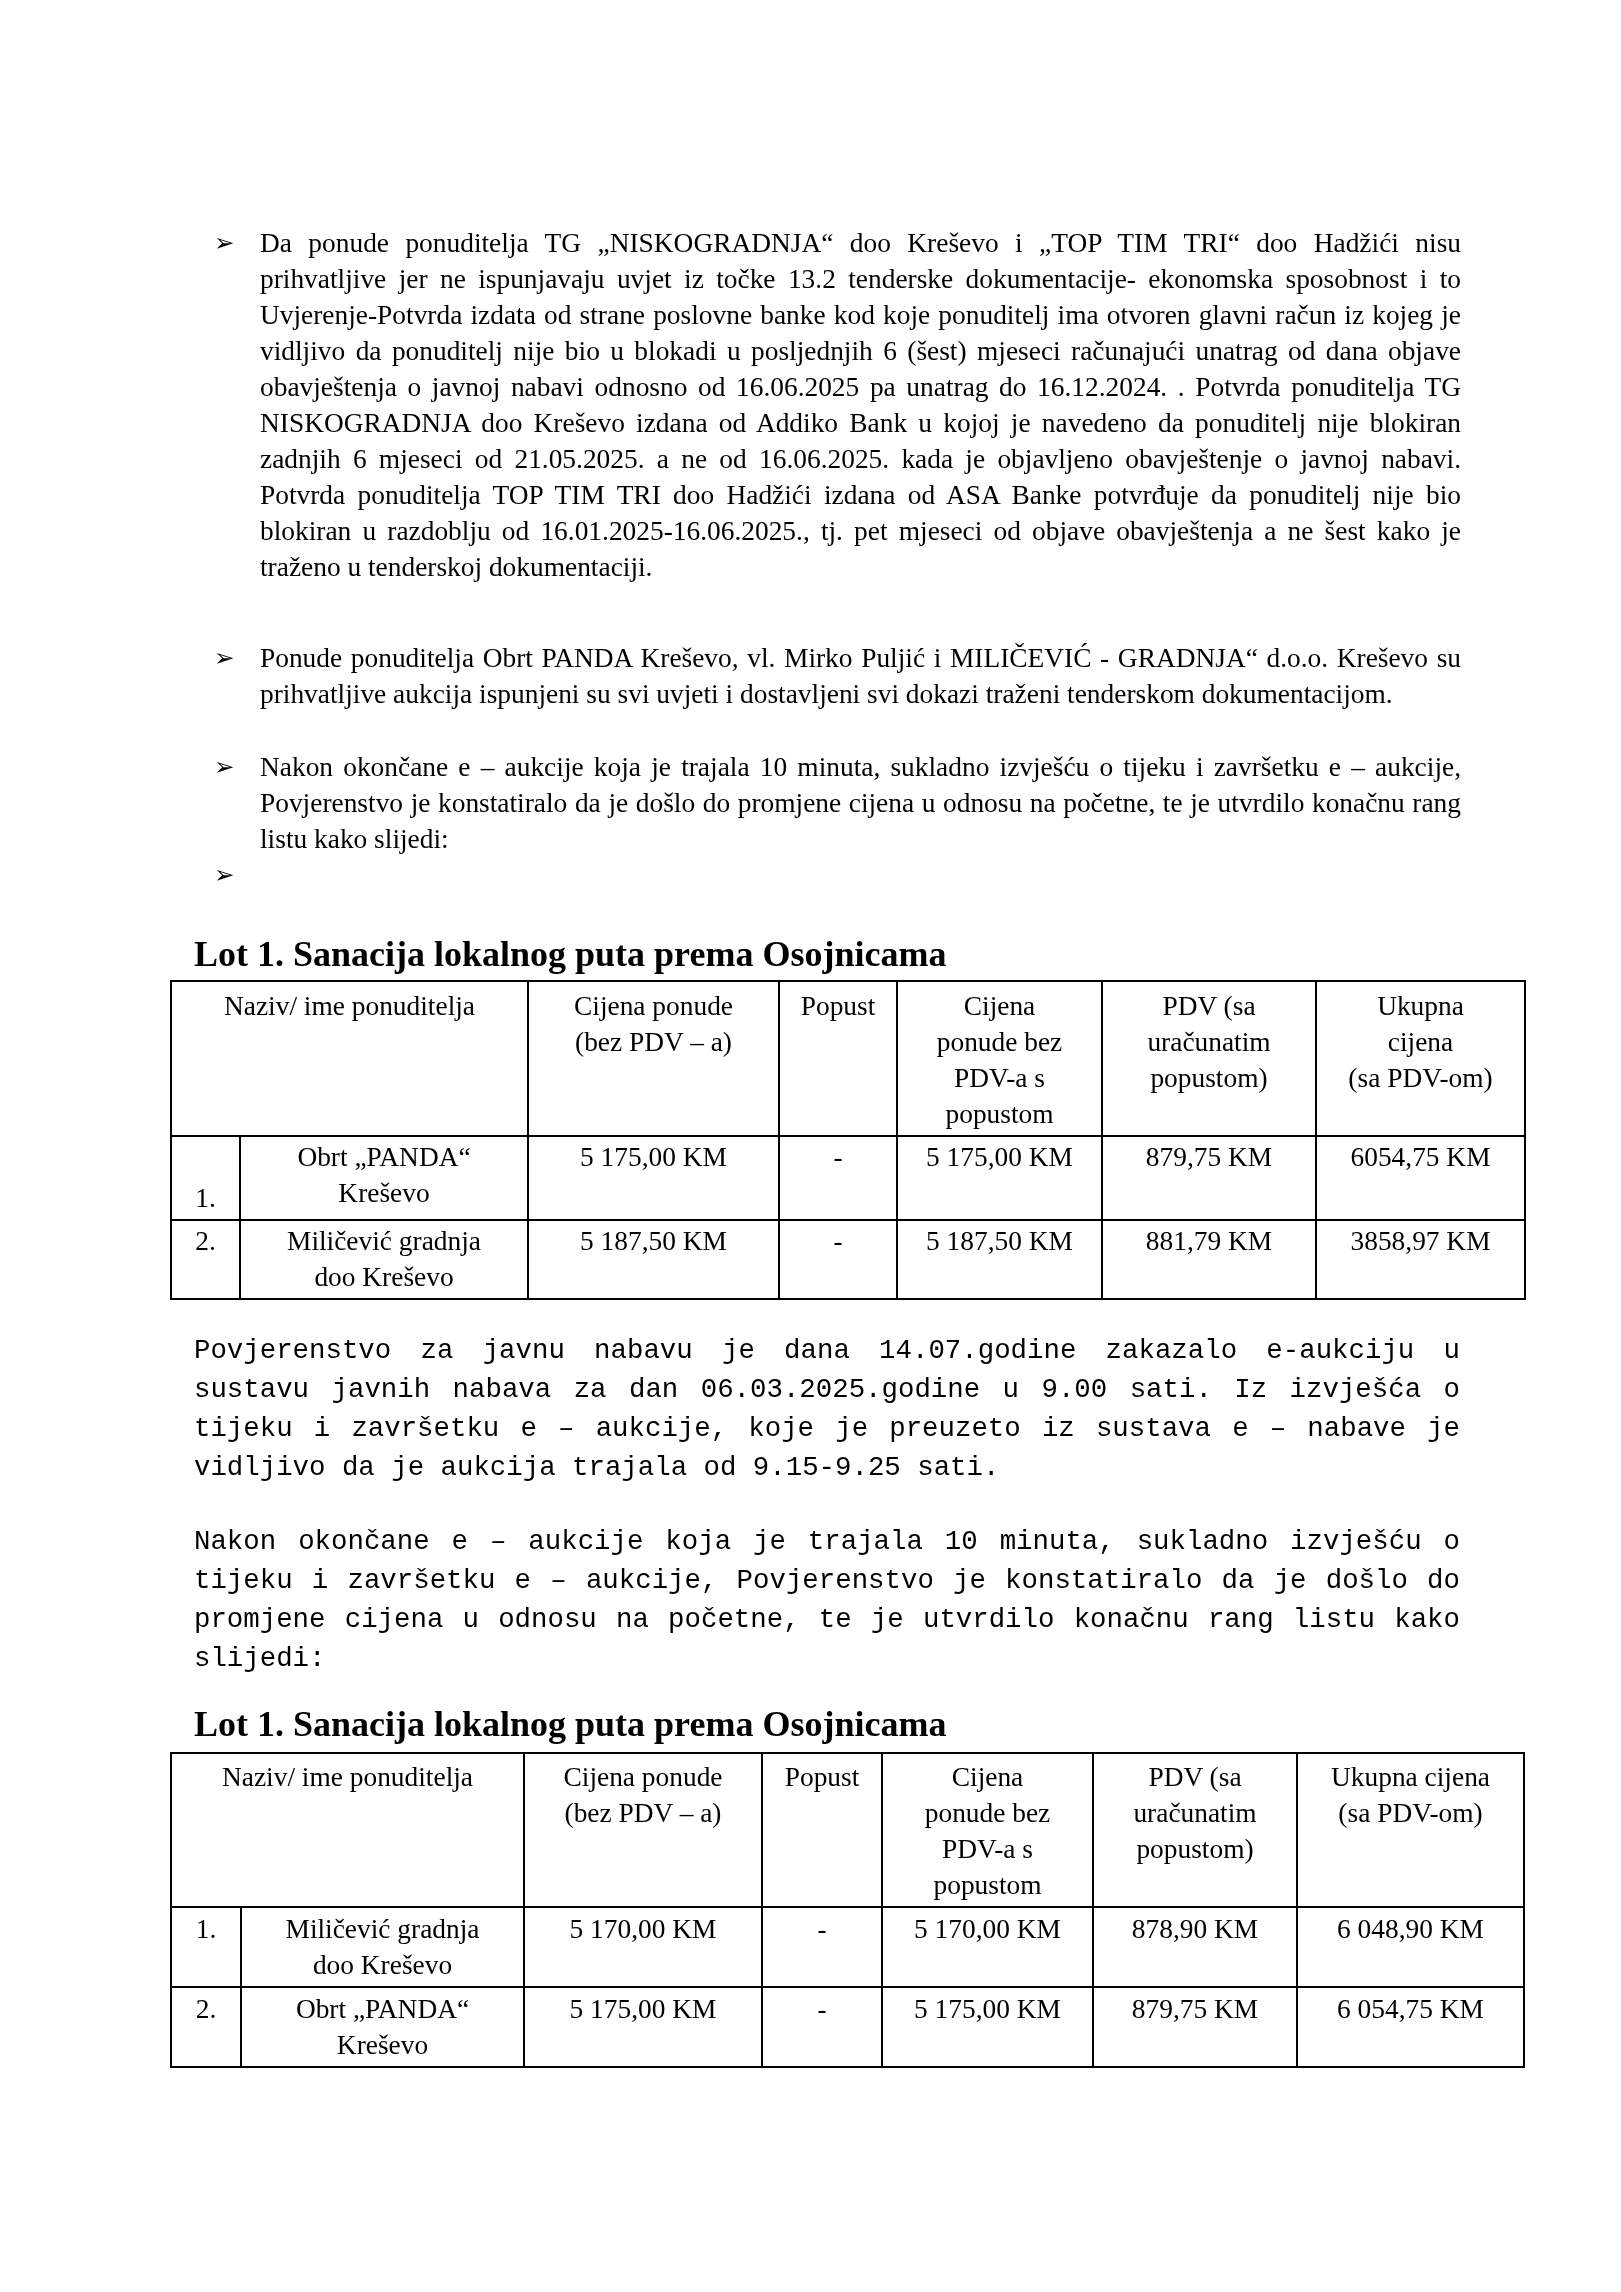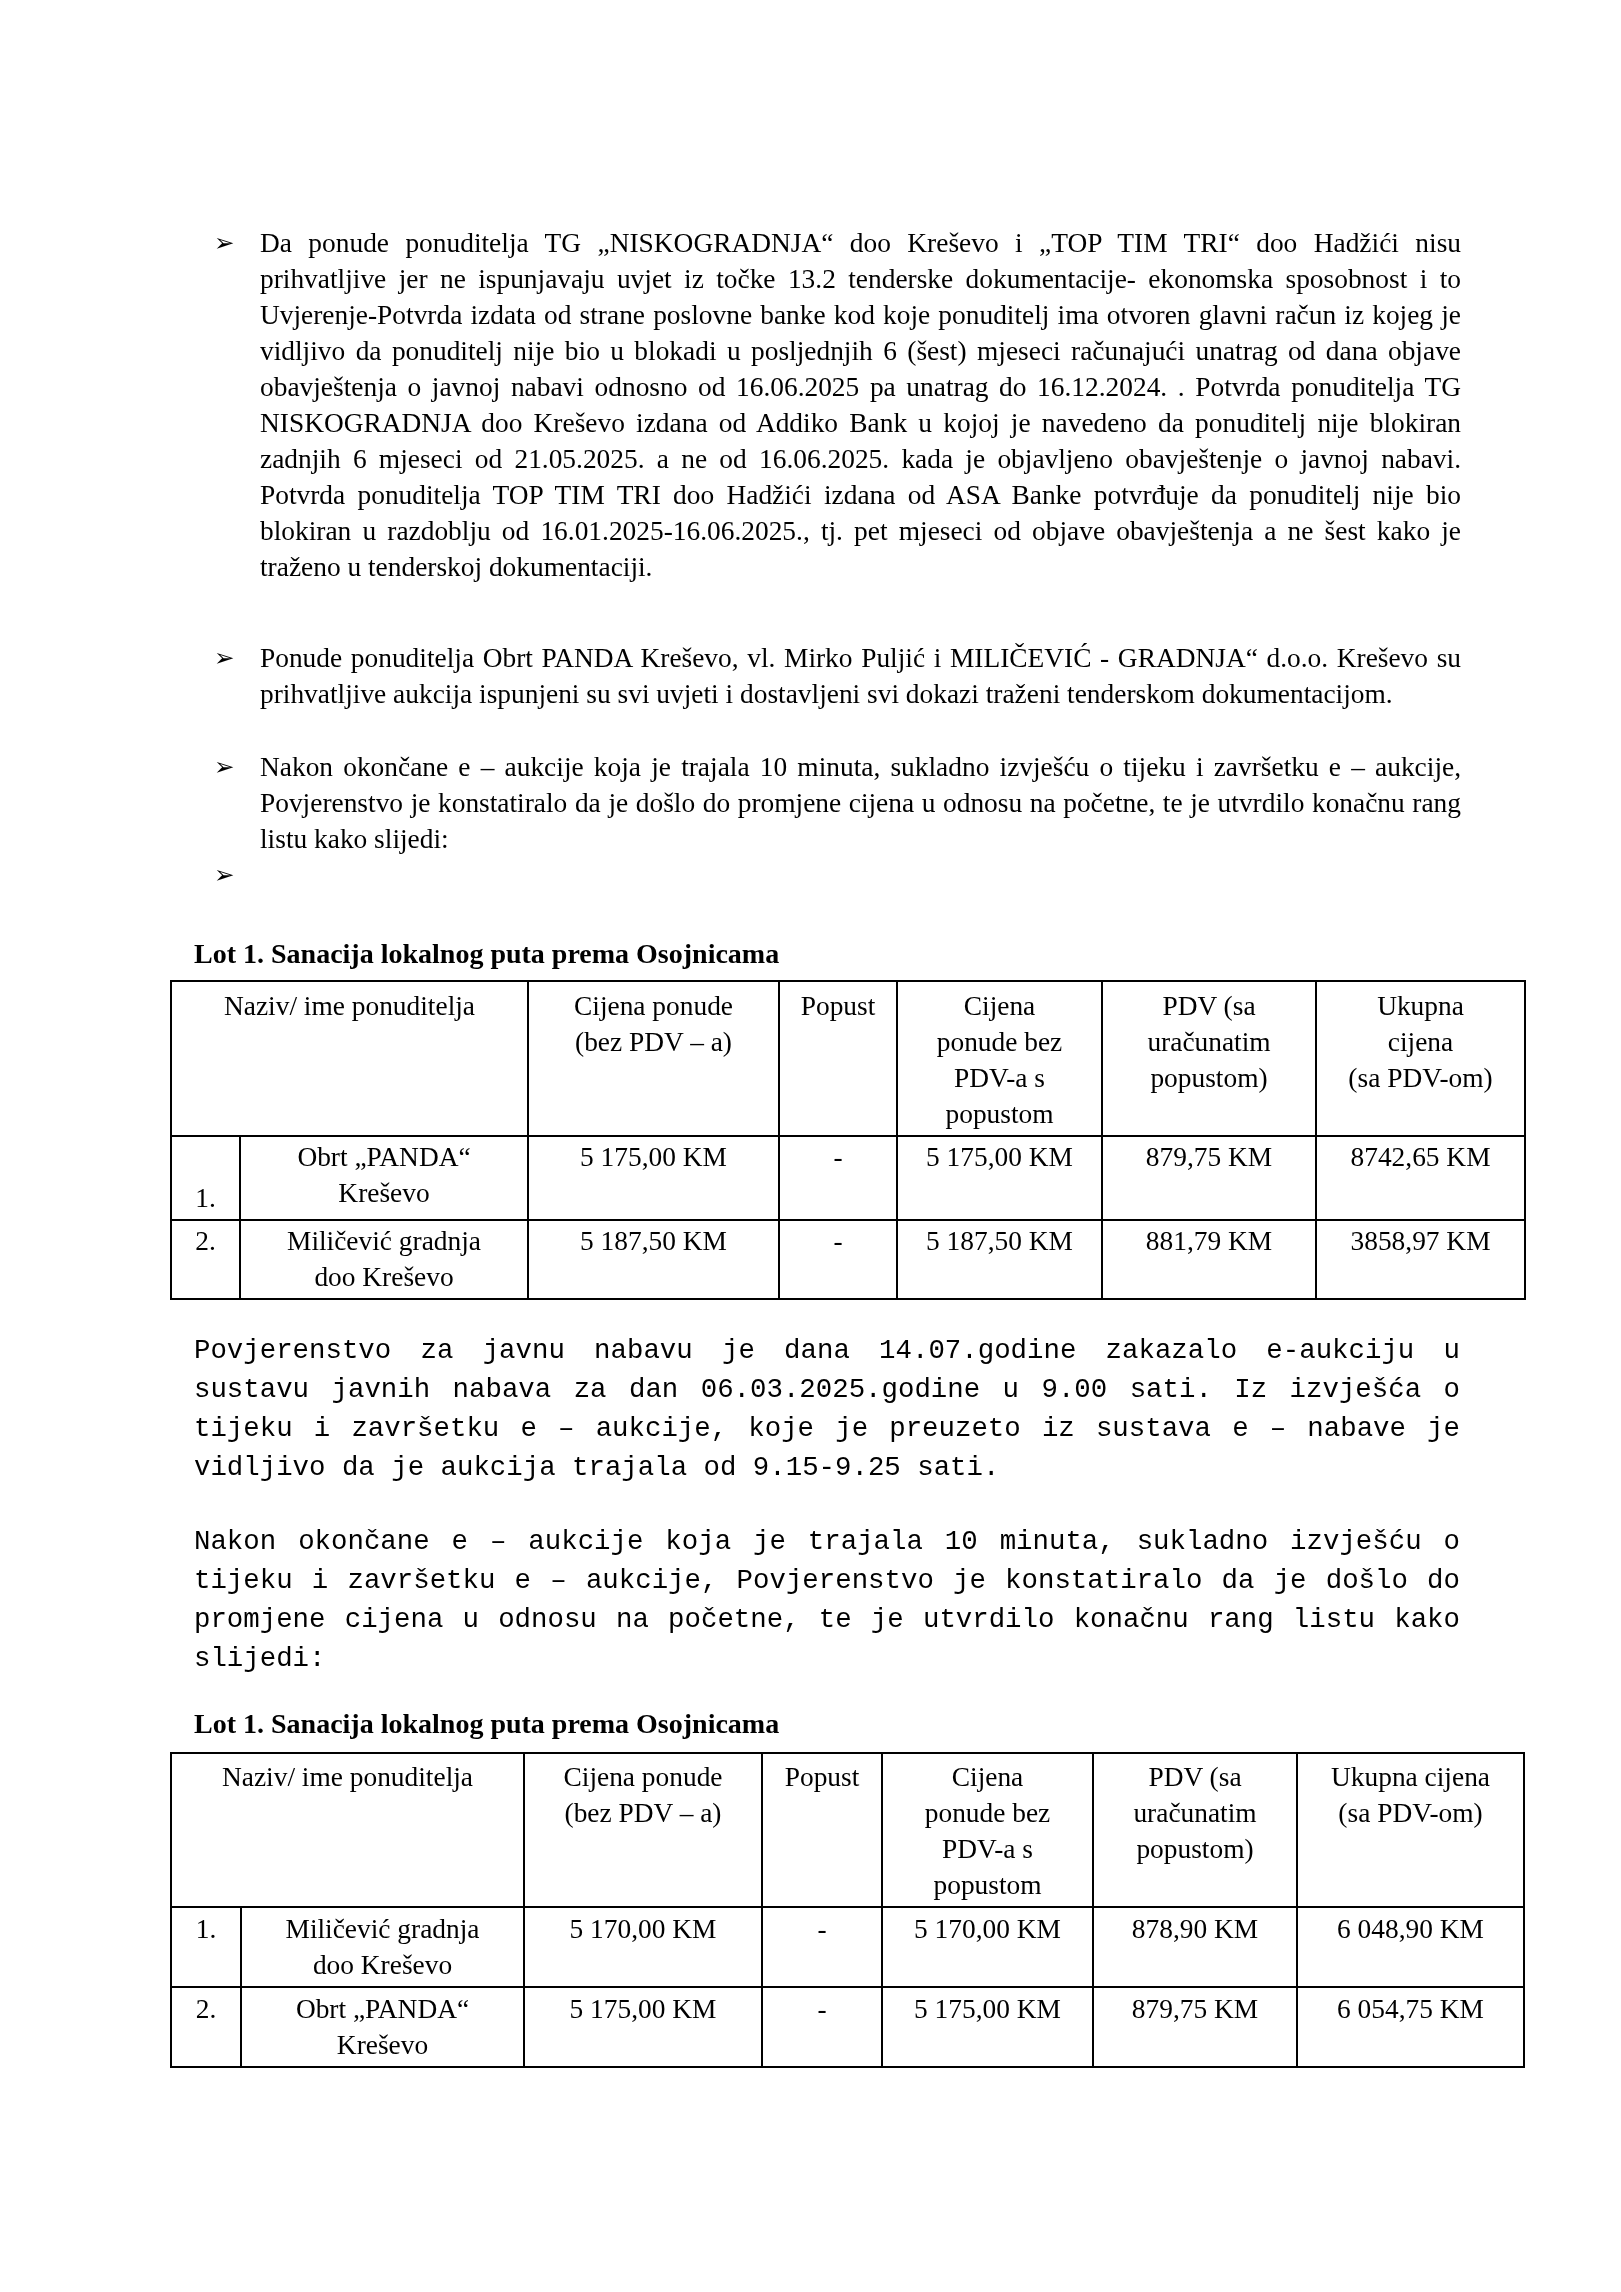--- a/index.html
+++ b/index.html
@@ -43,21 +43,21 @@
     line-height: 39px;
     text-align: justify;
     font-family: Liberation Mono, monospace;
   }
   .para-a { margin-top: 31px; }
   .para-b { margin-top: 35px; }
 
   
   .lot-heading {
     margin: 0 0 0 194px;
-    font-size: 28px;
+    font-size: 36px;
     font-weight: bold;
     line-height: 36px;
   }
   .lot-heading.first  { margin-top: 43px; margin-bottom: 7.8px; }
   .lot-heading.second { margin-top: 27.4px; margin-bottom: 9.8px; }
 
   
   table.rank {
     border-collapse: collapse;
     table-layout: fixed;
@@ -140,21 +140,21 @@
         </thead>
       <tbody>
           <tr class="r0">
             <td class="c0">1.</td>
             <td class="c1">Obrt „PANDA“
 Kreševo</td>
             <td class="c2">5 175,00 KM</td>
             <td class="c3">-</td>
             <td class="c4">5 175,00 KM</td>
             <td class="c5">879,75 KM</td>
-            <td class="c6">8742,65 KM</td>
+            <td class="c6">6054,75 KM</td>
           </tr>
           <tr class="r1">
             <td class="c0">2.</td>
             <td class="c1">Miličević gradnja
 doo Kreševo</td>
             <td class="c2">5 187,50 KM</td>
             <td class="c3">-</td>
             <td class="c4">5 187,50 KM</td>
             <td class="c5">881,79 KM</td>
             <td class="c6">3858,97 KM</td>

